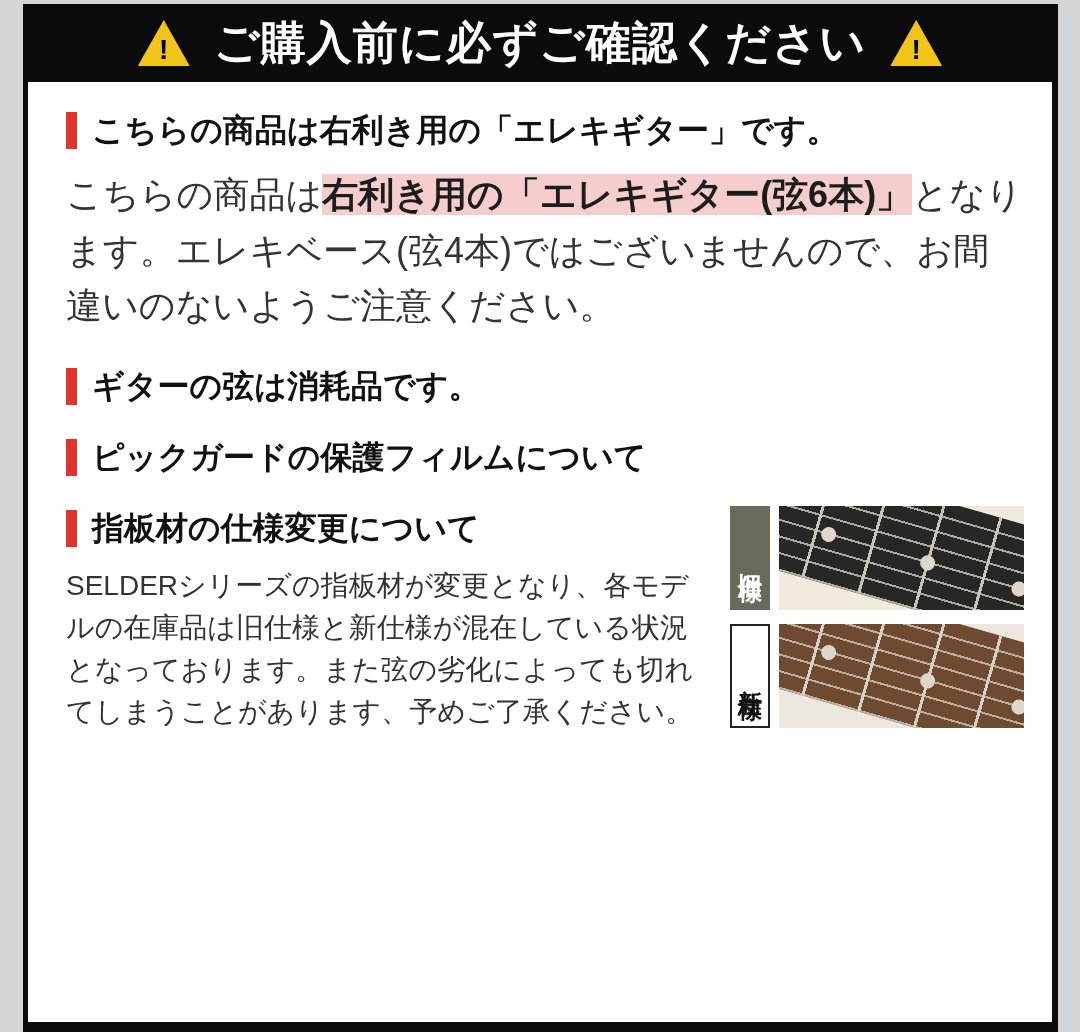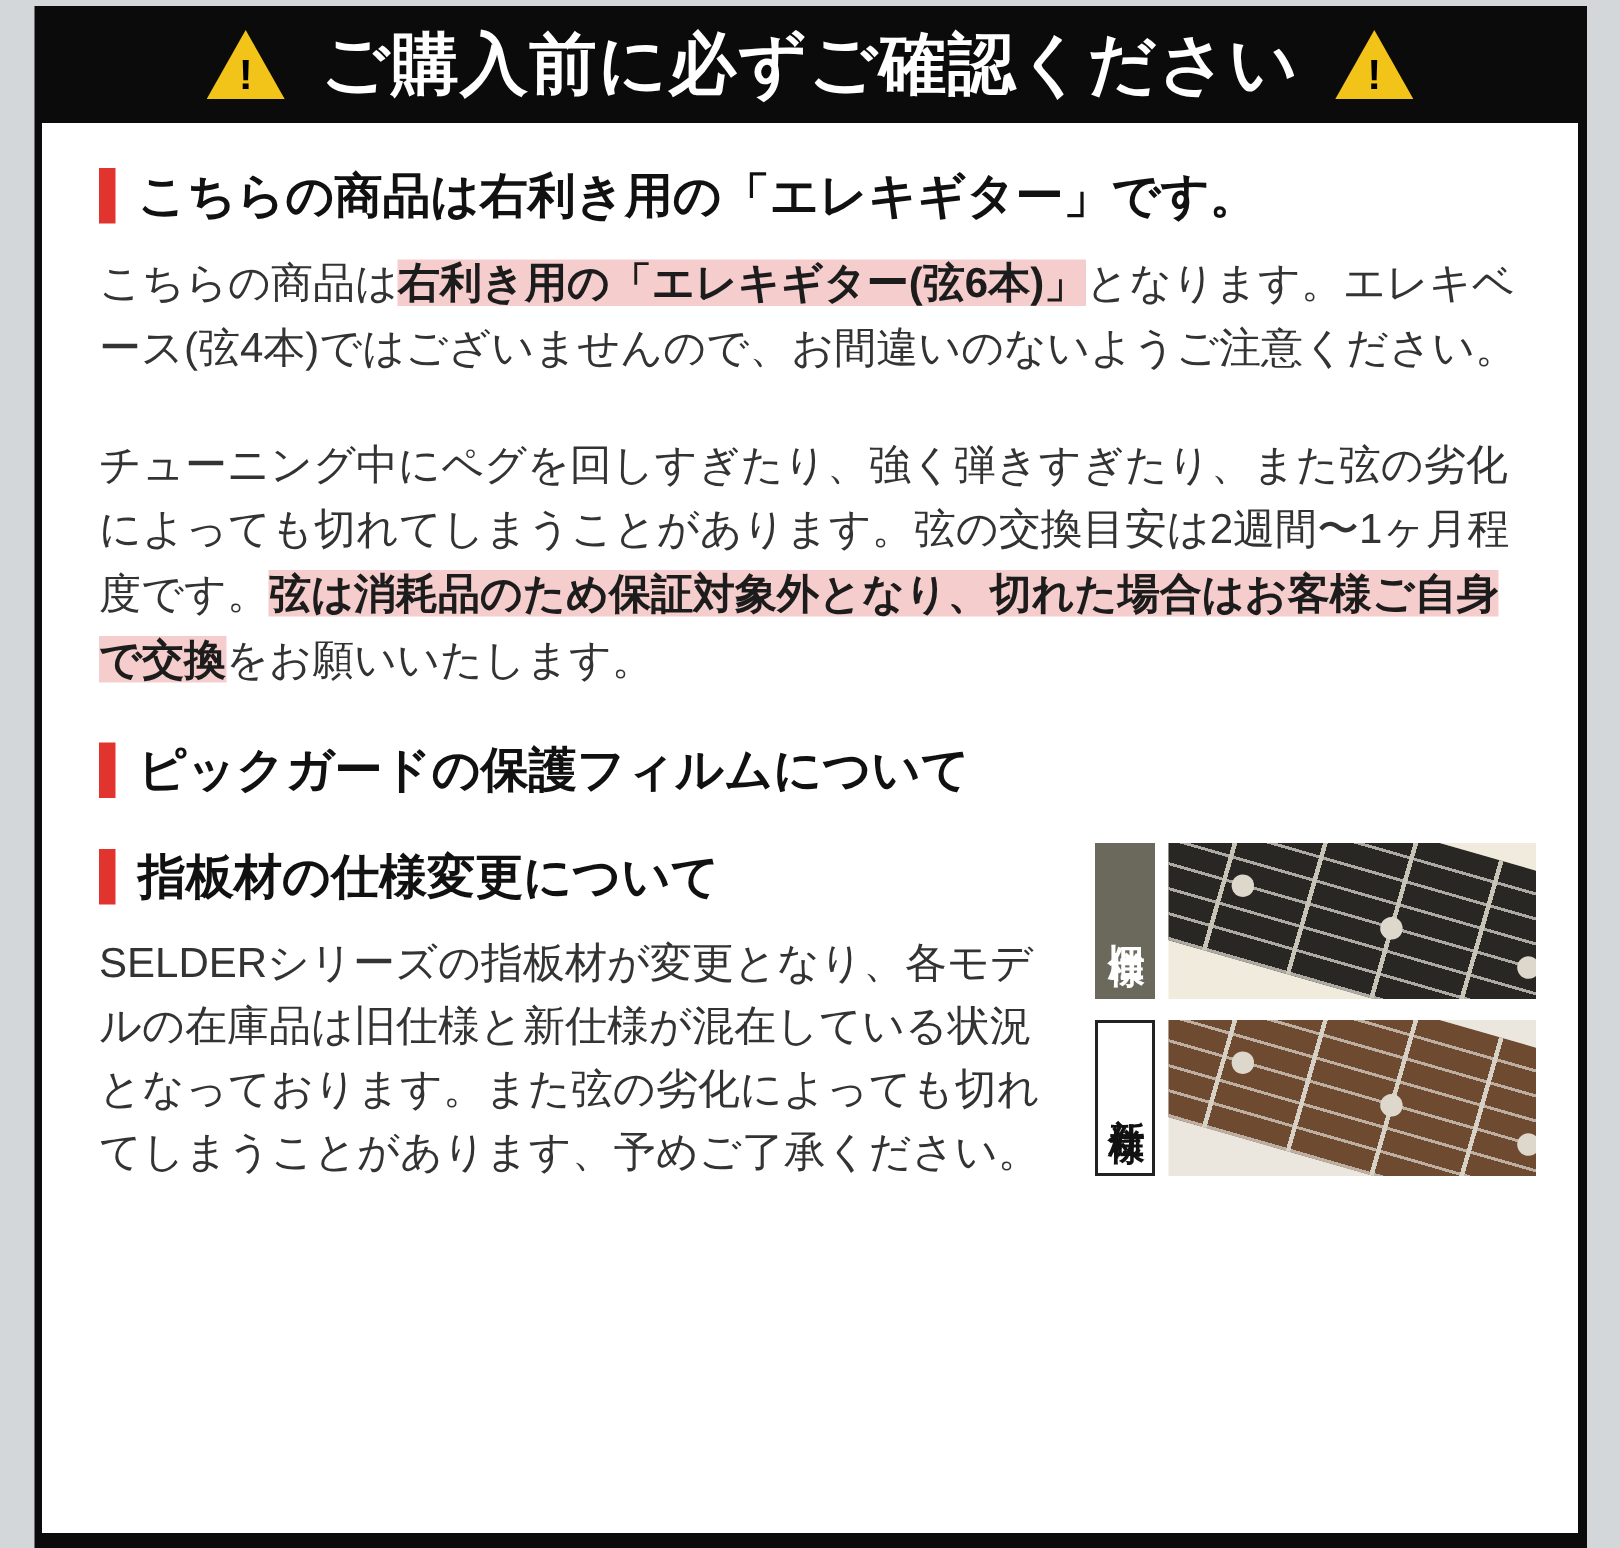--- a/index.html
+++ b/index.html
@@ -38,21 +38,21 @@
     background:#ffffff;flex:1 1 auto;box-sizing:border-box;
     padding:30px 28px 4px 38px;overflow:hidden;
   }
   .sec{margin:0 0 34px 0;}
   .sec-heading{
     margin:0 0 18px 0;font-size:32px;font-weight:900;color:#111;
     border-left:11px solid #e2342e;padding-left:15px;line-height:1.15;
   }
   .sec-heading.italic{}
   .sec-body{
-    margin:0;font-size:28px;line-height:1.55;color:#333;
+    margin:0;font-size:36px;line-height:1.55;color:#333;
     text-align:left;
   }
   .hl{background:#f5cdcd;font-weight:800;color:#1c1c1c;}
   
   .sec4{display:flex;gap:22px;margin-bottom:0;}
   .sec4-left{width:642px;flex:0 0 642px;}
   .sec4-left .sec-body{font-size:28px;line-height:1.5;}
   .sec4-right{
     flex:1 1 auto;display:flex;flex-direction:column;gap:14px;margin-top:-4px;
   }
@@ -110,21 +110,21 @@
   </header>
 
   <main class="content">
 
     <section class="sec">
       <h2 class="sec-heading">こちらの商品は右利き用の「エレキギター」です。</h2>
       <p class="sec-body"><span>こちらの商品は</span><span class="hl">右利き用の「エレキギター(弦6本)」</span><span>となります。エレキベース(弦4本)ではございませんので、お間違いのないようご注意ください。</span></p>
     </section>
 
     <section class="sec">
-      <p class="sec-body"><span>チューニング中にペグを回しすぎたり、強く弾きすぎたり、また弦の劣化によっても切れてしまうことがあります。弦の交換目安は2週間〜1ヶ月程度です。</span><span class="hl">弦は消耗品のため保証対象外となり、切れた場合はお客様ご自身で交換</span><span>をお願いいたします。</span></p>
+      <h2 class="sec-heading">ギターの弦は消耗品です。</h2>
     </section>
 
     <section class="sec">
       <h2 class="sec-heading">ピックガードの保護フィルムについて</h2>
     </section>
 
     <section class="sec sec4">
       <div class="sec4-left">
         <h2 class="sec-heading italic">指板材の仕様変更について</h2>
         <p class="sec-body"><span>SELDERシリーズの指板材が変更となり、各モデルの在庫品は旧仕様と新仕様が混在している状況となっております。また弦の劣化によっても切れてしまうことがあります、予めご了承ください。</span></p>

